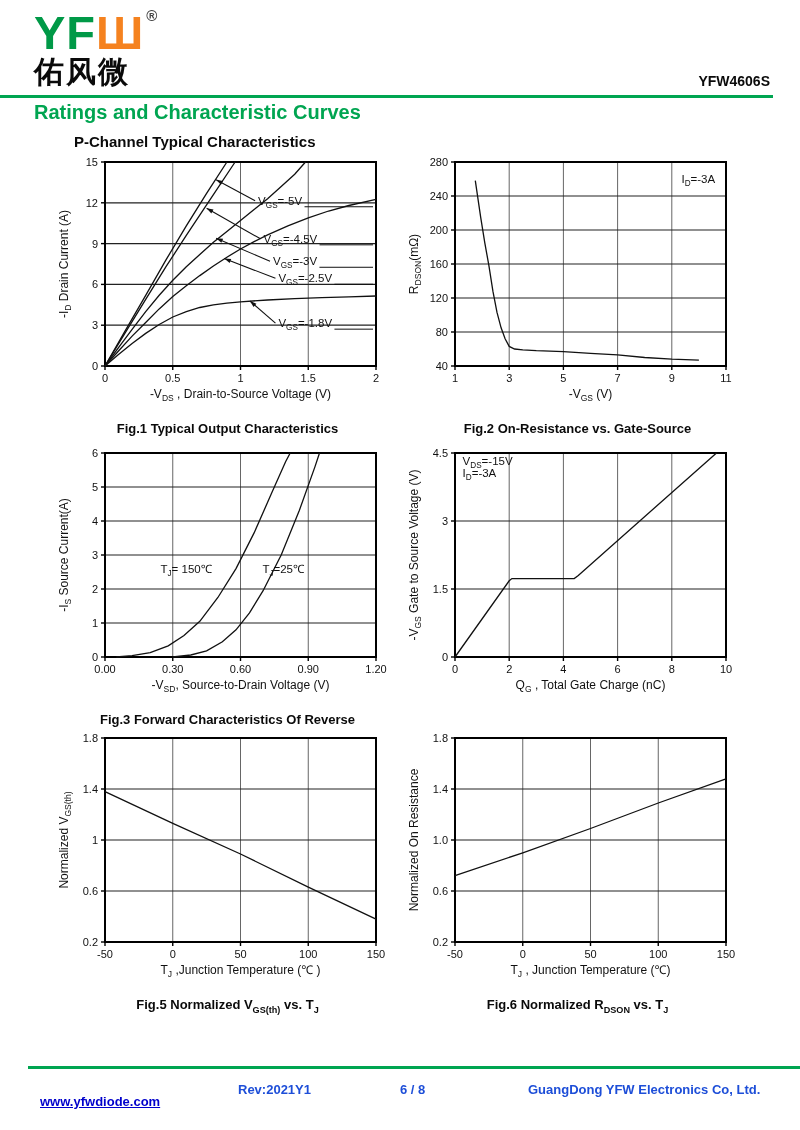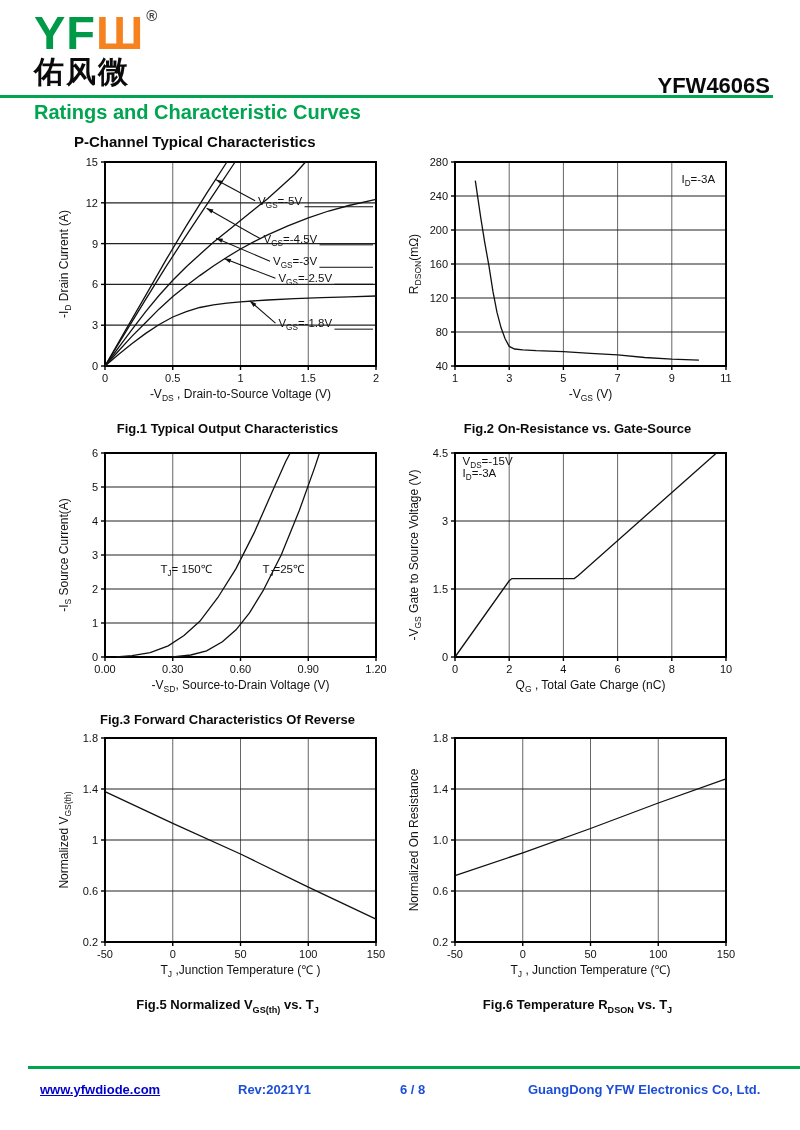--- a/index.html
+++ b/index.html
@@ -5,40 +5,40 @@
   html,body{margin:0;padding:0;background:#e8e8e8;}
   .page{position:relative;width:800px;height:1130px;background:#ffffff;margin:0 auto;
         font-family:"Liberation Sans", sans-serif;color:#111;overflow:hidden;}
   
   .logo{position:absolute;left:34px;top:8px;}
   .logo-en{font-size:47px;font-weight:bold;letter-spacing:1px;line-height:1;}
   .logo-en .yf{color:#009947;}
   .logo-en .w{color:#F5821F;}
   .logo-en .reg{font-size:15px;color:#444;vertical-align:28px;font-weight:bold;margin-left:2px;}
   .logo-cn{font-size:30px;font-weight:bold;color:#0a0a0a;letter-spacing:2px;margin-top:1px;line-height:1;}
-  .part-number{position:absolute;right:30px;top:73px;font-size:22px;font-weight:bold;color:#0a0a0a;}
+  .part-number{position:absolute;right:30px;top:73px;font-size:14px;font-weight:bold;color:#0a0a0a;}
   .header-rule{position:absolute;left:0;top:95px;width:773px;height:3px;background:#00A551;}
   .section-title{position:absolute;left:34px;top:101px;font-size:20px;font-weight:bold;color:#00A551;}
   .page-heading{position:absolute;left:74px;top:133px;font-size:15px;font-weight:bold;color:#0a0a0a;}
   
   .figure{position:absolute;width:345px;}
   .fig1{left:55px;top:152px;}  .fig2{left:405px;top:152px;}
   .fig3{left:55px;top:443px;}  .fig4{left:405px;top:443px;}
   .fig5{left:55px;top:728px;}  .fig6{left:405px;top:728px;}
   .caption{width:345px;text-align:center;font-size:13px;font-weight:bold;margin-top:7px;color:#0a0a0a;}
   .caption sub{font-size:70%;}
   svg text{fill:#111;}
   
   .footer-rule{position:absolute;left:28px;top:1066px;width:772px;height:3px;background:#00A551;}
   .footer-item{position:absolute;top:1082px;font-size:13px;font-weight:bold;color:#1d4ed8;}
   .f-link{left:40px;color:#0000CC;text-decoration:underline;}
   .f-rev{left:238px;}
   .f-page{left:400px;}
   .f-company{left:528px;}
-  a.f-link{cursor:pointer;}
+  a.f-link{cursor:pointer;margin-top:12px;}
 </style>
 </head>
 <body>
 
 <div class="page">
 
   <div class="logo">
     <div class="logo-en"><span class="yf">YF</span><span class="w">Ш</span><span class="reg">®</span></div>
     <div class="logo-cn">佑风微</div>
   </div>
@@ -297,21 +297,21 @@
         <line x1="46" y1="112" x2="50" y2="112" stroke="#000" stroke-width="1.4"></line>
         <text x="43" y="116" font-size="11" text-anchor="end" font-family="&quot;Liberation Sans&quot;, sans-serif"><tspan>1.0</tspan></text>
         <line x1="46" y1="61.00000000000003" x2="50" y2="61.00000000000003" stroke="#000" stroke-width="1.4"></line>
         <text x="43" y="65.00000000000003" font-size="11" text-anchor="end" font-family="&quot;Liberation Sans&quot;, sans-serif"><tspan>1.4</tspan></text>
         <line x1="46" y1="10" x2="50" y2="10" stroke="#000" stroke-width="1.4"></line>
         <text x="43" y="14" font-size="11" text-anchor="end" font-family="&quot;Liberation Sans&quot;, sans-serif"><tspan>1.8</tspan></text>
         <text x="185.5" y="246" font-size="12" text-anchor="middle" font-family="&quot;Liberation Sans&quot;, sans-serif"><tspan>T</tspan><tspan dy="3" font-size="71%">J</tspan><tspan dy="-3"> , Junction Temperature (℃)</tspan></text>
         <text x="0" y="0" font-size="12" text-anchor="middle" font-family="&quot;Liberation Sans&quot;, sans-serif" transform="translate(13,112) rotate(-90)"><tspan>Normalized On Resistance</tspan></text>
         <polyline points="50.0,147.7 117.8,124.8 185.5,100.5 253.3,75.0 321.0,50.8" fill="none" stroke="#111" stroke-width="1.3"></polyline>
       </svg>
-    <div class="caption"><span>Fig.6 Temperature R</span><sub>DSON</sub><span> vs. T</span><sub>J</sub></div>
+    <div class="caption"><span>Fig.6 Normalized R</span><sub>DSON</sub><span> vs. T</span><sub>J</sub></div>
   </div>
 
   <div class="footer-rule"></div>
   <a class="footer-item f-link">www.yfwdiode.com</a>
   <div class="footer-item f-rev">Rev:2021Y1</div>
   <div class="footer-item f-page">6 / 8</div>
   <div class="footer-item f-company">GuangDong YFW Electronics Co, Ltd.</div>
 
 </div>
 

